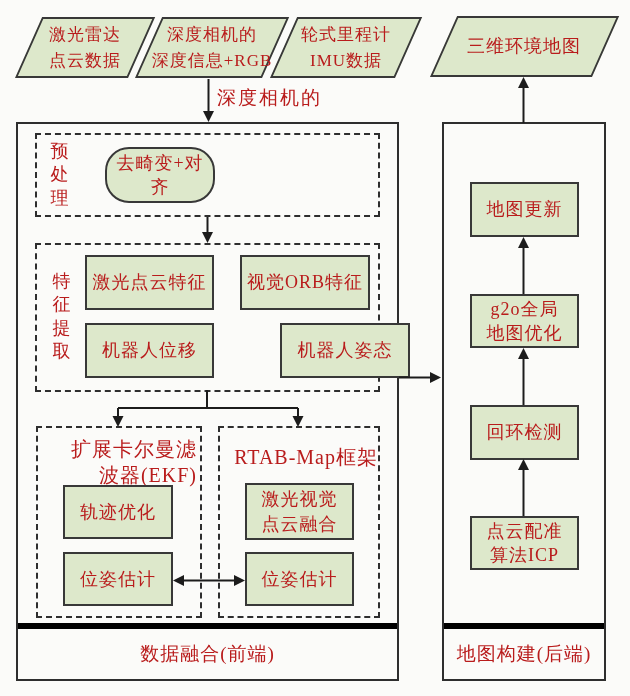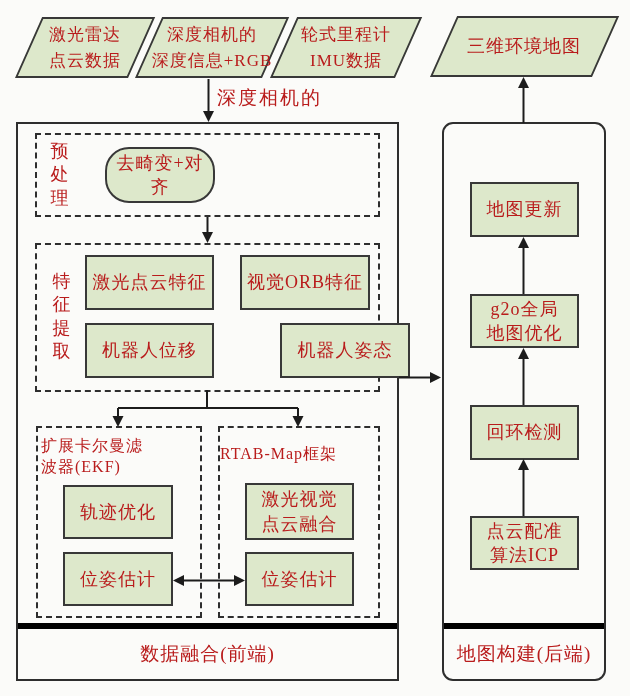--- a/index.html
+++ b/index.html
@@ -34,21 +34,21 @@
     position:absolute;left:0;right:0;bottom:0;height:50px;
     border-top:6px solid #000000;
     display:flex;align-items:center;justify-content:center;
     font-size:19px;letter-spacing:1px;
   }
   .vlabel{
     position:absolute;width:19px;font-size:18px;line-height:1.3;
     word-break:break-all;text-align:center;letter-spacing:0;
   }
   .group-title{
-    position:absolute;text-align:left;font-size:16px;line-height:1.3;
+    position:absolute;text-align:right;font-size:20px;line-height:1.3;
     white-space:pre-line;letter-spacing:1px;
   }
   .flow-label{position:absolute;font-size:19px;letter-spacing:2px;}
   svg.conn{position:absolute;overflow:visible;}
   svg.conn line, svg.conn path{stroke:#1c1c1c;stroke-width:2;fill:none;}
   svg.conn polygon{fill:#1c1c1c;stroke:none;}
 </style>
 </head>
 <body>
 
@@ -78,21 +78,21 @@
   <svg class="conn" style="left:202px;top:79px;" width="13" height="43">
     <line x1="6.5" y1="0" x2="6.5" y2="33"></line>
     <polygon points="1,32 12,32 6.5,43"></polygon>
   </svg>
   <div class="flow-label" style="left:217px;top:85px;">深度相机的</div>
 
   <div class="solid" style="left:16px;top:122px;width:383px;height:559px;">
     <div class="footer">数据融合(前端)</div>
   </div>
 
-  <div class="solid" style="left:442px;top:122px;width:164px;height:559px;border-radius:11px;">
+  <div class="solid" style="left:442px;top:122px;width:164px;height:559px;">
     <div class="footer">地图构建(后端)</div>
   </div>
 
   <div class="dashed" style="left:35px;top:133px;width:345px;height:84px;"></div>
   <div class="vlabel" style="left:50px;top:141px;font-family:Liberation Mono, monospace;">预处理</div>
   <div class="node" style="left:105px;top:147px;width:110px;height:56px;border-radius:24px;">去畸变+对齐</div>
 
   <svg class="conn" style="left:201px;top:217px;" width="13" height="26">
     <line x1="6.5" y1="0" x2="6.5" y2="16"></line>
     <polygon points="1,15 12,15 6.5,26"></polygon>

